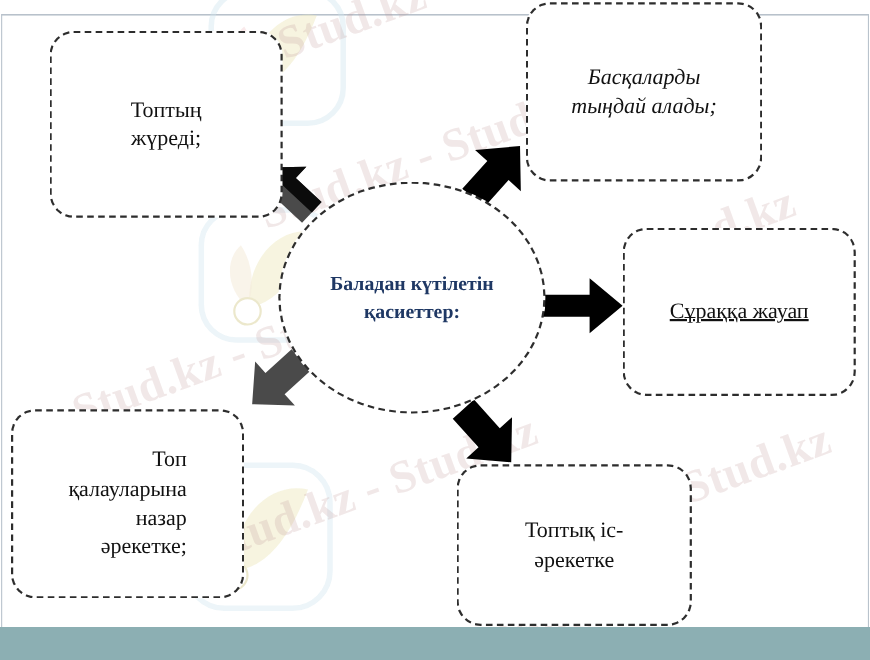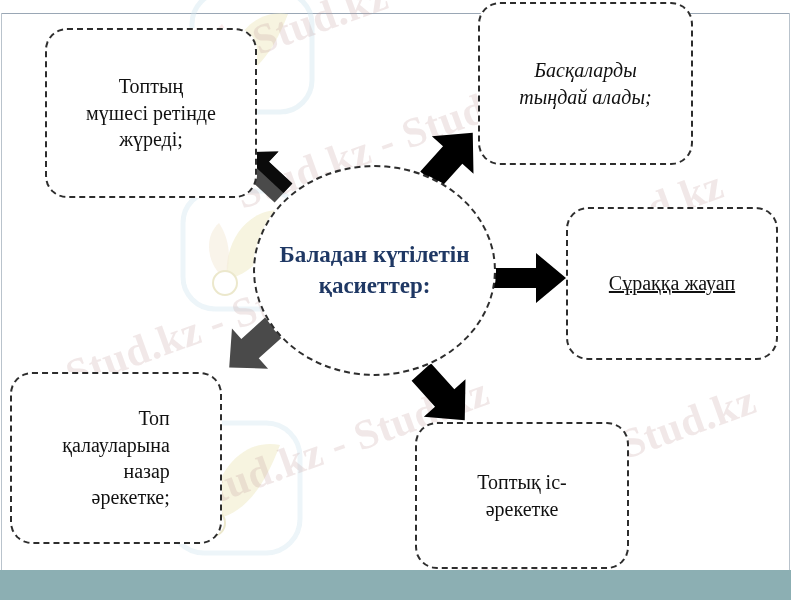--- a/index.html
+++ b/index.html
@@ -103,21 +103,21 @@
     border-radius: 50%;
     background: #ffffff;
     display: flex;
     align-items: center;
     justify-content: center;
     text-align: center;
   }
   .hub-text {
     font-family: "Liberation Serif", "DejaVu Serif", serif;
     font-weight: 700;
-    font-size: 23px;
+    font-size: 18px;
     line-height: 1.34;
     color: #1f3864;
   }
 
   
   .arrow { position: absolute; }
   .arrow svg { display: block; overflow: visible; }
 </style>
 </head>
 <body>
@@ -209,21 +209,20 @@
     <div class="hub-text">
       <span>Баладан</span>
       <span>күтілетін</span>
       <span>қасиеттер:</span>
     </div>
   </div>
 
   <div class="node" style="left:45px; top:28px; width:212px; height:170px;">
     <div>
       <span>Топтың</span>
-      <span>мүшесі ретінде</span>
       <span>жүреді;</span>
     </div>
   </div>
 
   <div class="node" style="left:478px; top:2px; width:215px; height:163px;font-style:italic;">
     <div>
       <span>Басқаларды</span>
       <span>тыңдай алады;</span>
     </div>
   </div>

